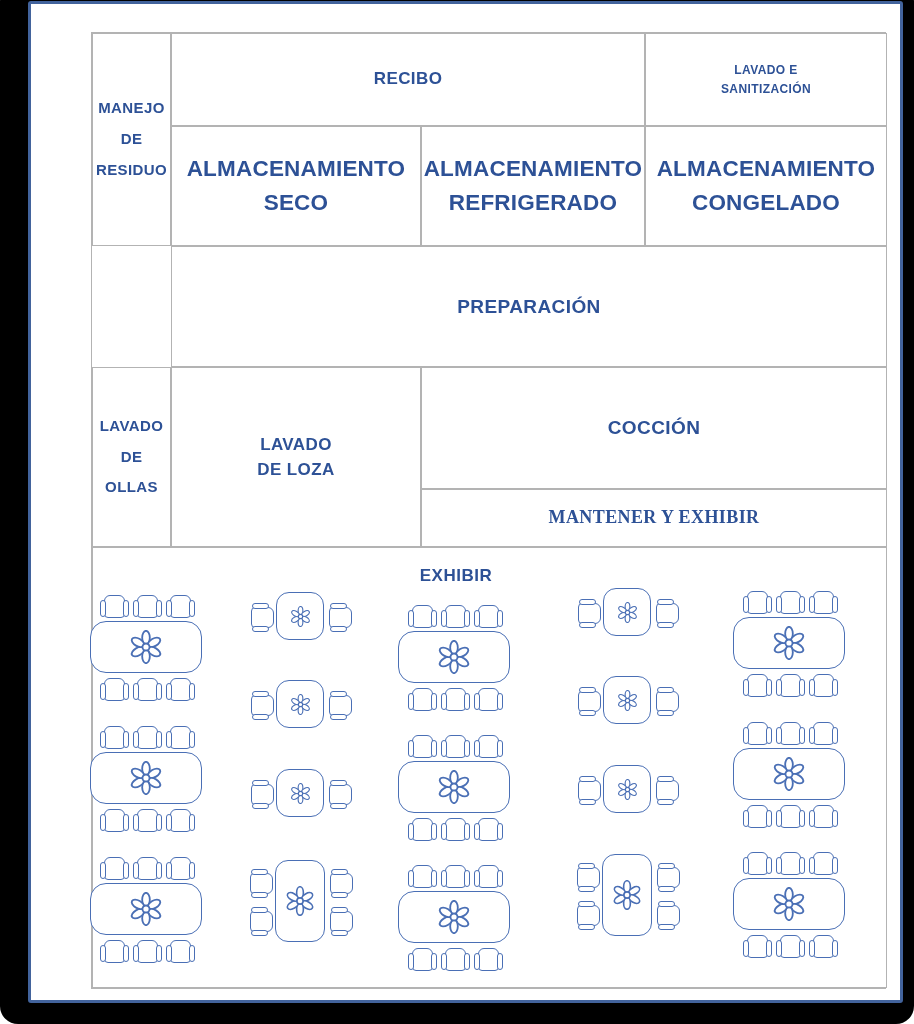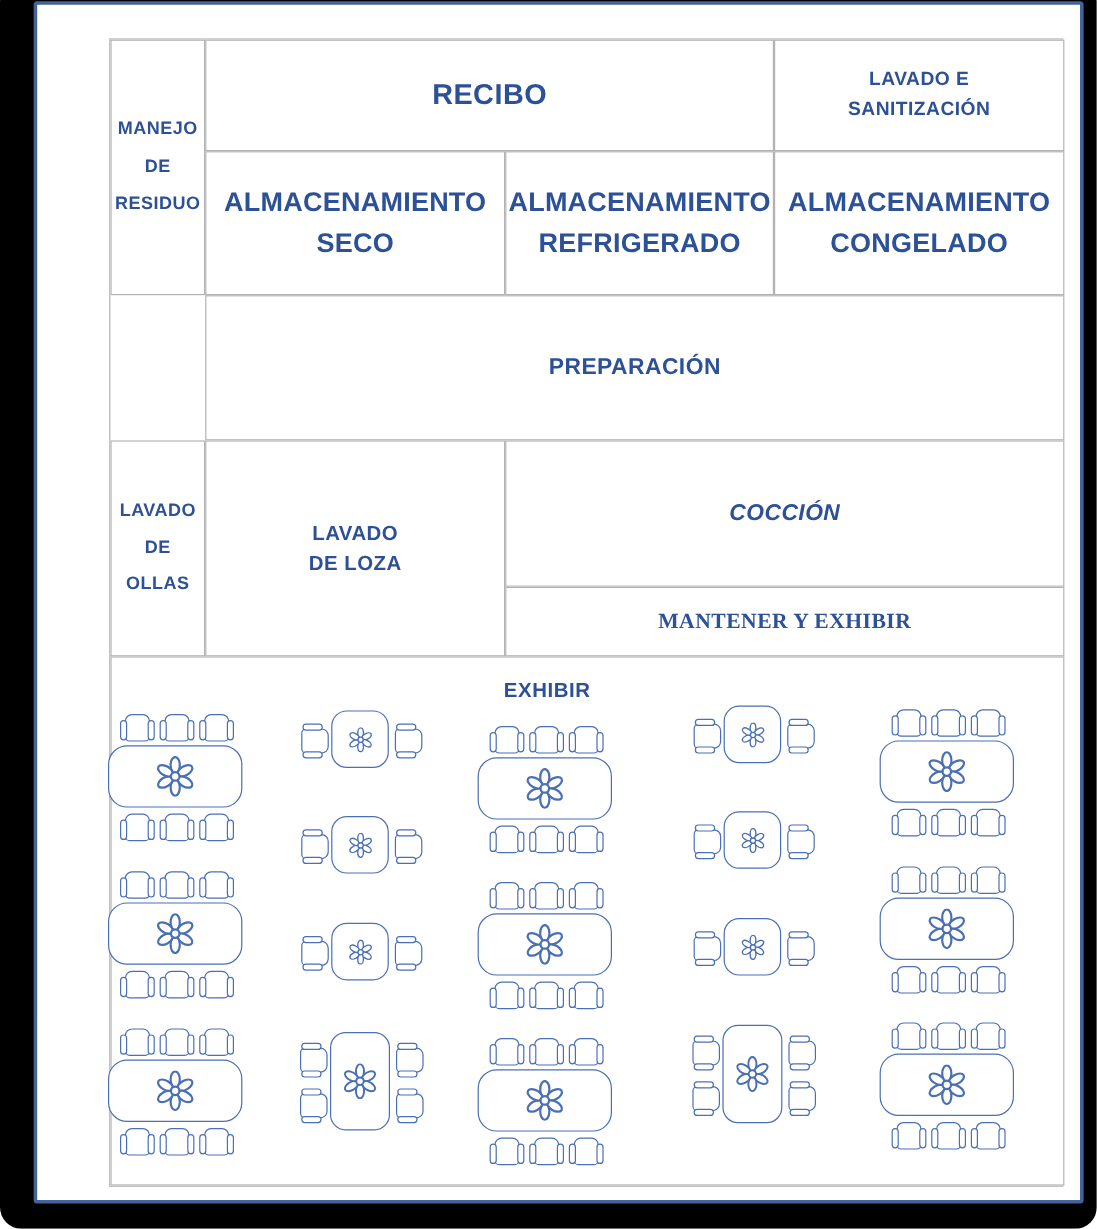--- a/index.html
+++ b/index.html
@@ -43,27 +43,27 @@
   .c-manejo   {grid-area:1/1/3/2;}
   .c-recibo   {grid-area:1/2/2/4;}
   .c-lavsan   {grid-area:1/4/2/5;}
   .c-seco     {grid-area:2/2/3/3;}
   .c-refri    {grid-area:2/3/3/4;}
   .c-conge    {grid-area:2/4/3/5;}
   .c-quimicos {grid-area:3/1/4/2;}
   .c-prepa    {grid-area:3/2/4/5;align-items:center;}
   .c-ollas    {grid-area:4/1/6/2;}
   .c-loza     {grid-area:4/2/6/3;}
-  .c-coccion  {grid-area:4/3/5/5;font-style:italic;}
+  .c-coccion  {grid-area:4/3/5/5;}
   .c-mantener {grid-area:5/3/6/5;font-family:Liberation Serif, serif;}
   .c-servir   {grid-area:6/1/7/5;}
   
   .c-manejo .zl   {font-size:15px;line-height:2.05;}
-  .c-recibo .zl   {font-size:24px;}
-  .c-lavsan .zl   {font-size:16px;line-height:1.55;}
+  .c-recibo .zl   {font-size:17px;}
+  .c-lavsan .zl   {font-size:12px;line-height:1.55;}
   .c-seco .zl, .c-refri .zl, .c-conge .zl {font-size:22.5px;line-height:1.5;letter-spacing:.2px;}
   .c-quimicos .zl {font-size:14.5px;line-height:1.9;}
   .c-prepa .zl    {font-size:19px;}
   .c-ollas .zl    {font-size:15px;line-height:2.05;}
   .c-loza .zl     {font-size:17px;line-height:1.5;}
   .c-coccion .zl  {font-size:19px;}
   .c-mantener .zl {font-size:18px;}
   .servir-label{
     position:absolute;left:363px;top:18px;transform:translateX(-50%);
     font-size:17px;font-weight:700;color:var(--text-blue);

